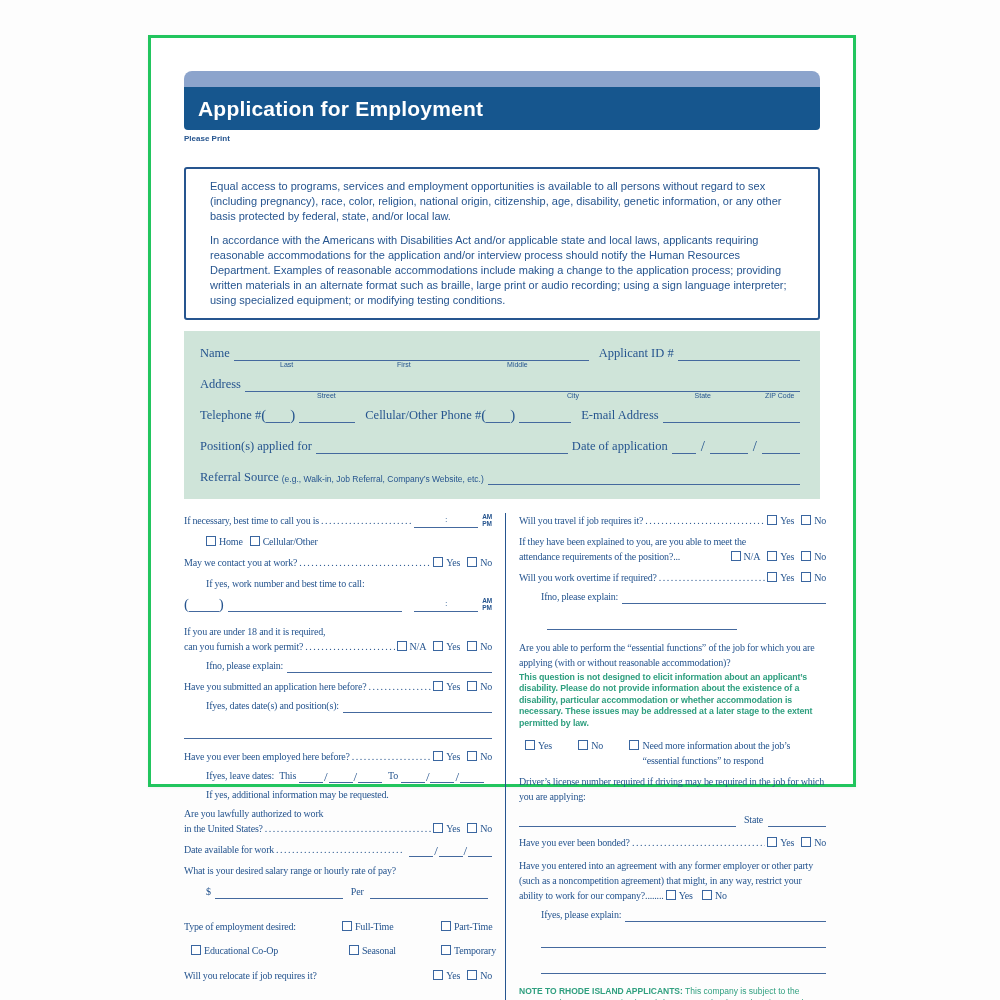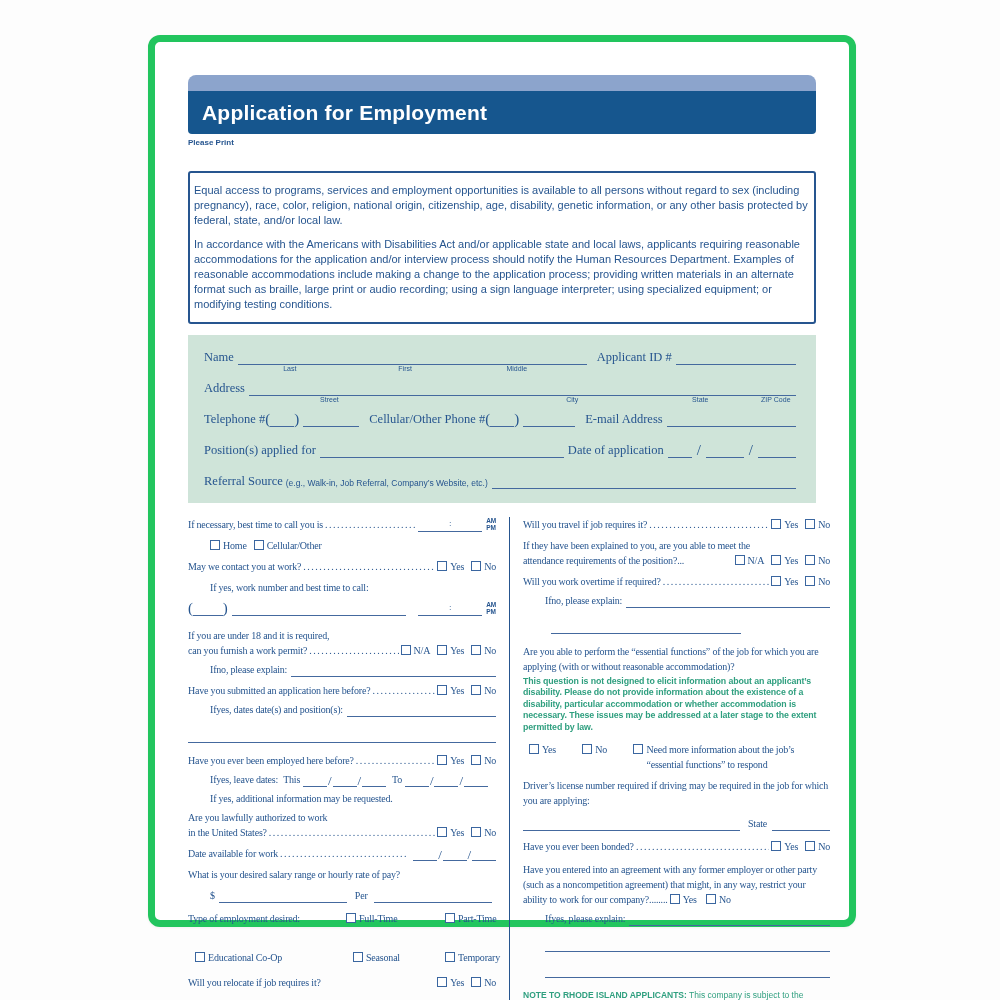--- a/index.html
+++ b/index.html
@@ -1,34 +1,34 @@
 <!DOCTYPE html>
 <html><head>
 <meta charset="utf-8">
 <style>
   html,body { margin:0; padding:0; }
   body {
     width:1000px; height:1000px; background:#fdfdfd; position:relative;
     font-family:"Liberation Serif", serif; color:#26558f;
   }
   .sheet {
-    position:absolute; left:148px; top:35px; width:708px; height:892px;
-    background:#ffffff; border:7px solid #22c55e; border-radius:12px;
+    position:absolute; left:148px; top:35px; width:708px; height:752px;
+    background:#ffffff; border:3px solid #22c55e; border-radius:0;
     box-shadow:0 1px 3px rgba(0,0,0,0.05); box-sizing:border-box;
   }
   .content { padding:0 33px; }
 
   
   .stripe { margin-top:33px; height:16px; background:#8ca4cc; border-radius:8px 8px 0 0; }
   .bar { height:43px; background:#16568e; border-radius:0 0 4px 4px; display:flex; align-items:center; }
   .bar h1 { margin:0 0 0 14px; color:#fff; font-family:"Liberation Sans",sans-serif; font-size:21px; font-weight:bold; letter-spacing:0.2px; }
   .printnote { margin-top:4px; font-family:"Liberation Sans",sans-serif; font-size:8px; font-weight:bold; color:#26558f; }
 
   
-  .disc { margin-top:24px; border:2px solid #26558f; border-radius:3px; padding:10px 4px;
+  .disc { margin-top:24px; border:2px solid #26558f; border-radius:3px; padding:10px 24px;
     font-family:"Liberation Sans",sans-serif; font-size:11px; line-height:1.36; color:#26558f; }
   .disc p { margin:0; }
   .disc p + p { margin-top:9px; }
 
   
   .identity { margin-top:11px; background:#cfe4d9; padding:15px 16px 12px; font-size:12.5px; }
   .id-row { display:flex; align-items:flex-end; margin-bottom:16px; line-height:1.2; }
   .id-row:last-child { margin-bottom:2px; }
   .ilbl { white-space:nowrap; }
   .fill { flex:1; border-bottom:1px solid #44699e; height:13px; position:relative; margin:0 4px; }
@@ -60,21 +60,21 @@
   .mt2{margin-top:6px;} .mt4{margin-top:4px;} .mt6{margin-top:6px;} .mt8{margin-top:8px;}
   .mt10{margin-top:10px;} .mt12{margin-top:12px;} .mt14{margin-top:14px;}
   .timefield { display:inline-flex; align-items:flex-end; }
   .ln.time { width:64px; position:relative; }
   .ln.time i { font-style:normal; position:absolute; left:48%; bottom:0; font-size:9px; }
   .ampm { display:inline-block; font-family:"Liberation Sans",sans-serif; font-size:6.5px; font-weight:bold; line-height:1.15; margin-left:4px; text-align:left; }
   .ampm span { display:block; }
   .d3 { display:inline-flex; align-items:flex-end; margin-left:3px; }
   .d3 .ln { width:24px; }
   .slash { font-size:13px; margin:0 1px; line-height:1; }
-  .typegrid { display:grid; grid-template-columns:158px 92px auto; row-gap:24px; margin-top:8px; align-items:end; }
+  .typegrid { display:grid; grid-template-columns:158px 92px auto; row-gap:9px; margin-top:20px; align-items:end; }
   .greennote { font-family:"Liberation Sans",sans-serif; font-size:8.8px; font-weight:bold; color:#2f9f7f; letter-spacing:-0.1px; line-height:1.32; margin-top:2px; }
   .needtext { display:inline-block; width:158px; vertical-align:top; }
   .ri { font-family:"Liberation Sans",sans-serif; font-size:8.5px; color:#2f9f7f; line-height:1.4; margin-top:12px; }
   .ri .bold { font-weight:bold; }
 </style>
 </head>
 <body>
 
 <div class="sheet">
   <div class="content">

